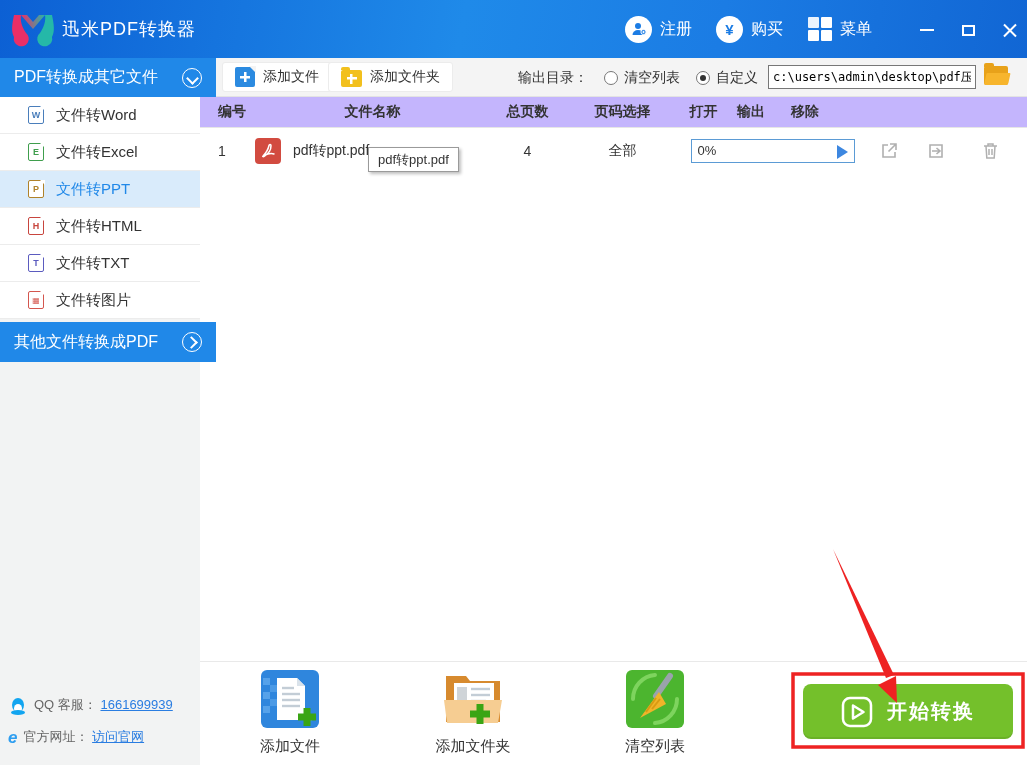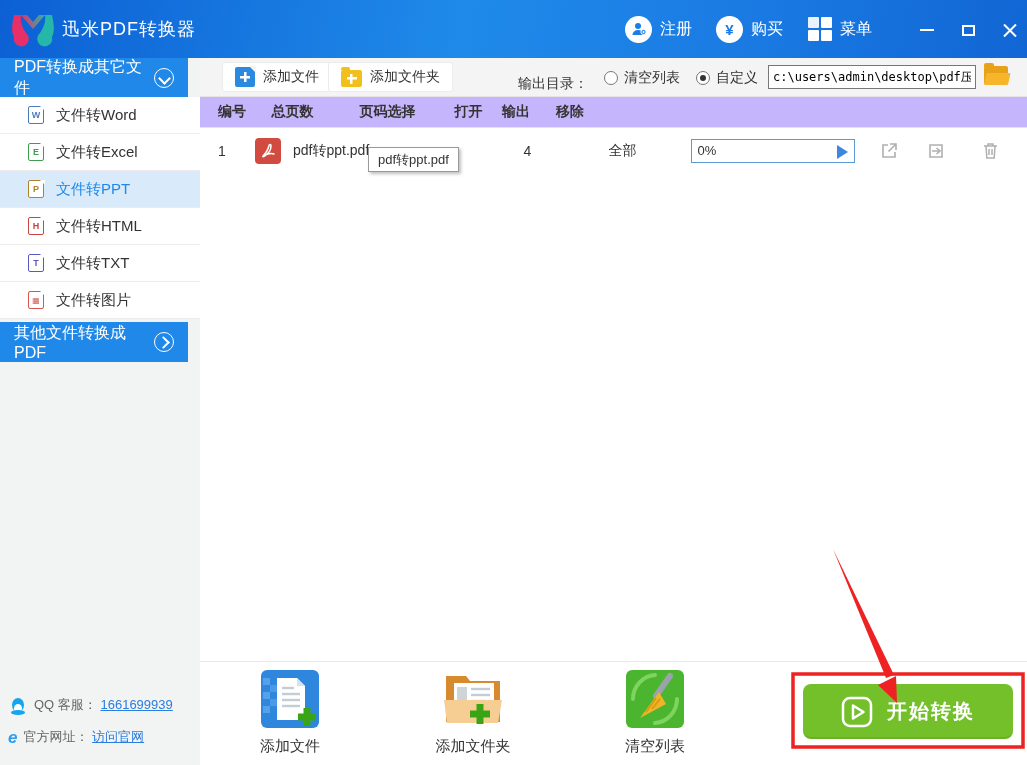--- a/index.html
+++ b/index.html
@@ -26,34 +26,34 @@
 
   
   .toolbar { position:absolute; left:200px; top:58px; width:827px; height:39px; background:#f4f4f4; border-bottom:1px solid #e3e3e3; }
   .tool-btn { position:absolute; top:4px; height:30px; background:#fff; border:1px solid #ececec; border-radius:3px; display:flex; align-items:center; gap:8px; padding:0 12px; font-size:14px; color:#333; cursor:pointer; }
   .ic-addfile { position:relative; width:20px; height:20px; background:#2b8ae0; border-radius:2px; }
   .ic-addfile:before { content:""; position:absolute; right:-1px; top:-1px; border-style:solid; border-width:0 7px 7px 0; border-color:transparent #f4f4f4 transparent transparent; }
   .ic-addfile:after, .ic-addfolder:after { content:""; position:absolute; left:50%; top:50%; transform:translate(-50%,-50%); width:10px; height:10px;
     background:linear-gradient(#fff,#fff) center/10px 2.5px no-repeat, linear-gradient(#fff,#fff) center/2.5px 10px no-repeat; }
   .ic-addfolder { position:relative; width:21px; height:17px; background:#f2c01d; border-radius:2px; margin-top:3px; }
   .ic-addfolder:before { content:""; position:absolute; left:0; top:-3px; width:9px; height:3px; background:#f2c01d; border-radius:2px 2px 0 0; }
-  .out-label { position:absolute; left:318px; top:17px; font-size:14px; color:#333; }
+  .out-label { position:absolute; left:318px; top:11px; font-size:14px; color:#333; }
   .radio-row { position:absolute; top:11px; display:flex; align-items:center; gap:6px; font-size:14px; cursor:pointer; }
   .radio { width:14px; height:14px; border:1px solid #777; border-radius:50%; background:#fff; position:relative; }
   .radio.checked:after { content:""; position:absolute; left:3px; top:3px; width:6px; height:6px; border-radius:50%; background:#333; }
   .path-input { position:absolute; left:568px; top:7px; width:208px; height:24px; border:1px solid #777; background:#fff;
     font-family:"DejaVu Sans Mono","Liberation Mono",monospace; font-size:12px; padding:0 4px; color:#000; }
   .ic-folder-open { position:absolute; left:784px; top:8px; width:24px; height:19px; cursor:pointer; }
   .ic-folder-open .back { position:absolute; left:0; top:0; width:24px; height:19px; background:#e8a21a; border-radius:2px; }
   .ic-folder-open .tab { position:absolute; left:0; top:-3px; width:10px; height:4px; background:#e8a21a; border-radius:2px 2px 0 0; }
   .ic-folder-open .front { position:absolute; left:0; bottom:0; width:24px; height:12px; background:#f7b52c; border-radius:1px 1px 2px 2px; transform:skewX(-12deg); transform-origin:bottom; }
 
   
   .sidebar { position:absolute; left:0; top:58px; width:200px; height:707px; background:#f2f3f3; }
-  .side-head { position:absolute; left:0; width:188px; background:#2088e8; color:#fff; font-size:16px; display:flex; align-items:center; padding:15px 14px; cursor:pointer; }
+  .side-head { position:absolute; left:0; width:216px; background:#2088e8; color:#fff; font-size:16px; display:flex; align-items:center; padding:15px 14px; cursor:pointer; }
   .side-head .grow { flex:1; }
   .circ-chev { width:20px; height:20px; border:1px solid #fff; border-radius:50%; position:relative; flex:none; }
   .chev-down:after { content:""; position:absolute; left:5px; top:5px; width:7px; height:7px; border-right:2px solid #fff; border-bottom:2px solid #fff; transform:rotate(45deg); }
   .chev-right:after { content:""; position:absolute; left:4px; top:5px; width:7px; height:7px; border-right:2px solid #fff; border-bottom:2px solid #fff; transform:rotate(-45deg); }
   .side-items { position:absolute; left:0; top:39px; width:200px; background:#fff; }
   .side-item { height:37px; display:flex; align-items:center; gap:12px; padding:0 0 0 28px; border-bottom:1px solid #ececec; font-size:15px; color:#333; cursor:pointer; background:#fff; }
   .side-item.active { background:#d9ebfb; color:#2088e8; }
   .doc-ic { position:relative; width:16px; height:18px; border:1.5px solid currentColor; border-radius:2px; display:flex; align-items:center; justify-content:center; font-size:9px; font-weight:bold; flex:none; background:#fff; }
   .doc-ic:before { content:""; position:absolute; right:-1.5px; top:-1.5px; border-style:solid; border-width:0 5px 5px 0; border-color:transparent #fff transparent transparent; }
   .contact { position:absolute; left:8px; width:190px; font-size:13px; color:#666; }
@@ -212,20 +212,21 @@
       <a href="#" style="text-decoration:underline;">1661699939</a>
     </div>
     <div class="contact" style="top:670px;">
       <span class="ie-ic">e</span><span>官方网址：</span>
       <a href="#" style="text-decoration:underline;">访问官网</a>
     </div>
   </div>
 
   <div class="thead">
     <div class="c1">编号</div>
+    <div class="c2">文件名称</div>
     <div class="c3">总页数</div>
     <div class="c4">页码选择</div>
     <div class="c6">打开</div>
     <div class="c7">输出</div>
     <div class="c8">移除</div>
   </div>
 
   <div class="trow">
     <div class="c1">1</div>
     <div class="c2">

